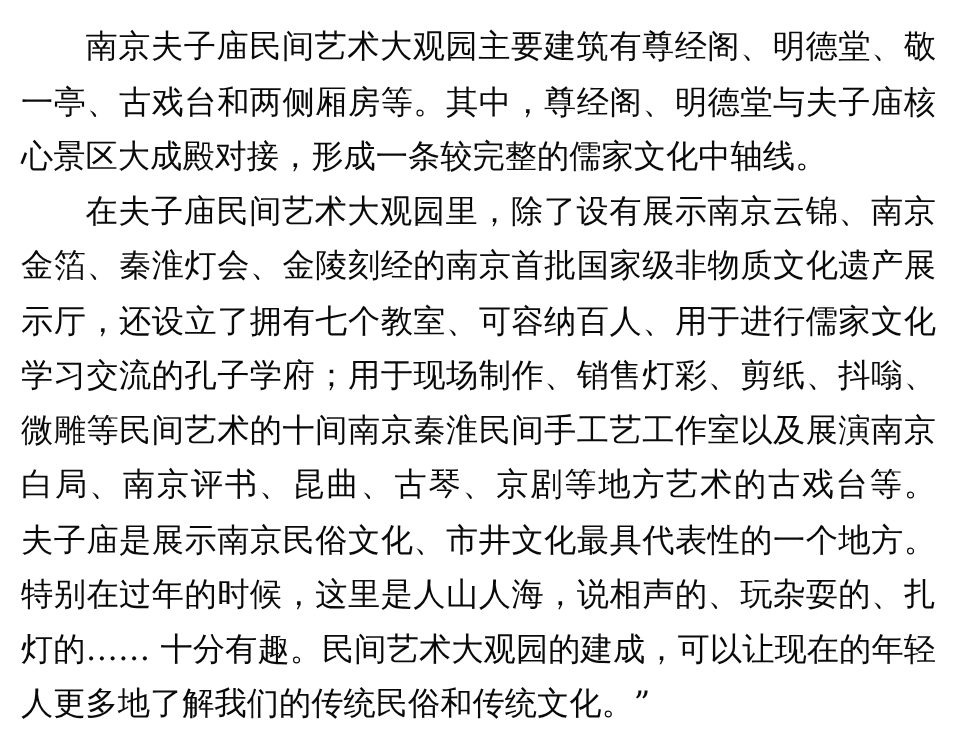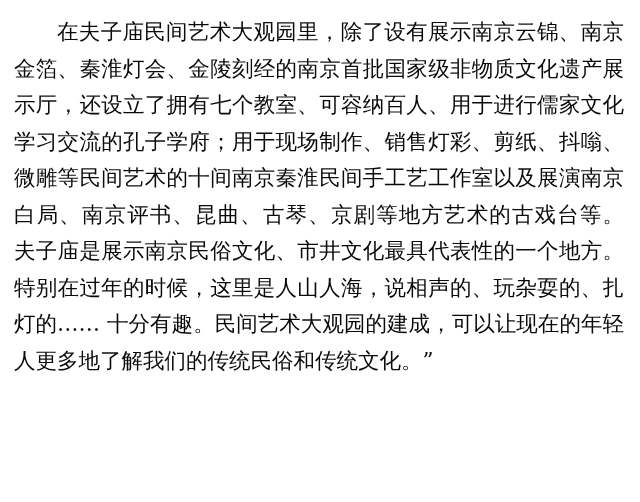--- a/index.html
+++ b/index.html
@@ -36,15 +36,16 @@
   }
   .para + .para {
     margin-top: 0px;
   }
 </style>
 </head>
 <body>
 
 <div class="page">
   <div class="doc-body">
+    <p class="para">南京夫子庙民间艺术大观园主要建筑有尊经阁、明德堂、敬一亭、古戏台和两侧厢房等。其中，尊经阁、明德堂与夫子庙核心景区大成殿对接，形成一条较完整的儒家文化中轴线。</p>
     <p class="para">在夫子庙民间艺术大观园里，除了设有展示南京云锦、南京金箔、秦淮灯会、金陵刻经的南京首批国家级非物质文化遗产展示厅，还设立了拥有七个教室、可容纳百人、用于进行儒家文化学习交流的孔子学府；用于现场制作、销售灯彩、剪纸、抖嗡、微雕等民间艺术的十间南京秦淮民间手工艺工作室以及展演南京白局、南京评书、昆曲、古琴、京剧等地方艺术的古戏台等。　夫子庙是展示南京民俗文化、市井文化最具代表性的一个地方。特别在过年的时候，这里是人山人海，说相声的、玩杂耍的、扎灯的…… 十分有趣。民间艺术大观园的建成，可以让现在的年轻人更多地了解我们的传统民俗和传统文化。”</p>
   </div>
 </div>
 
 </body></html>

